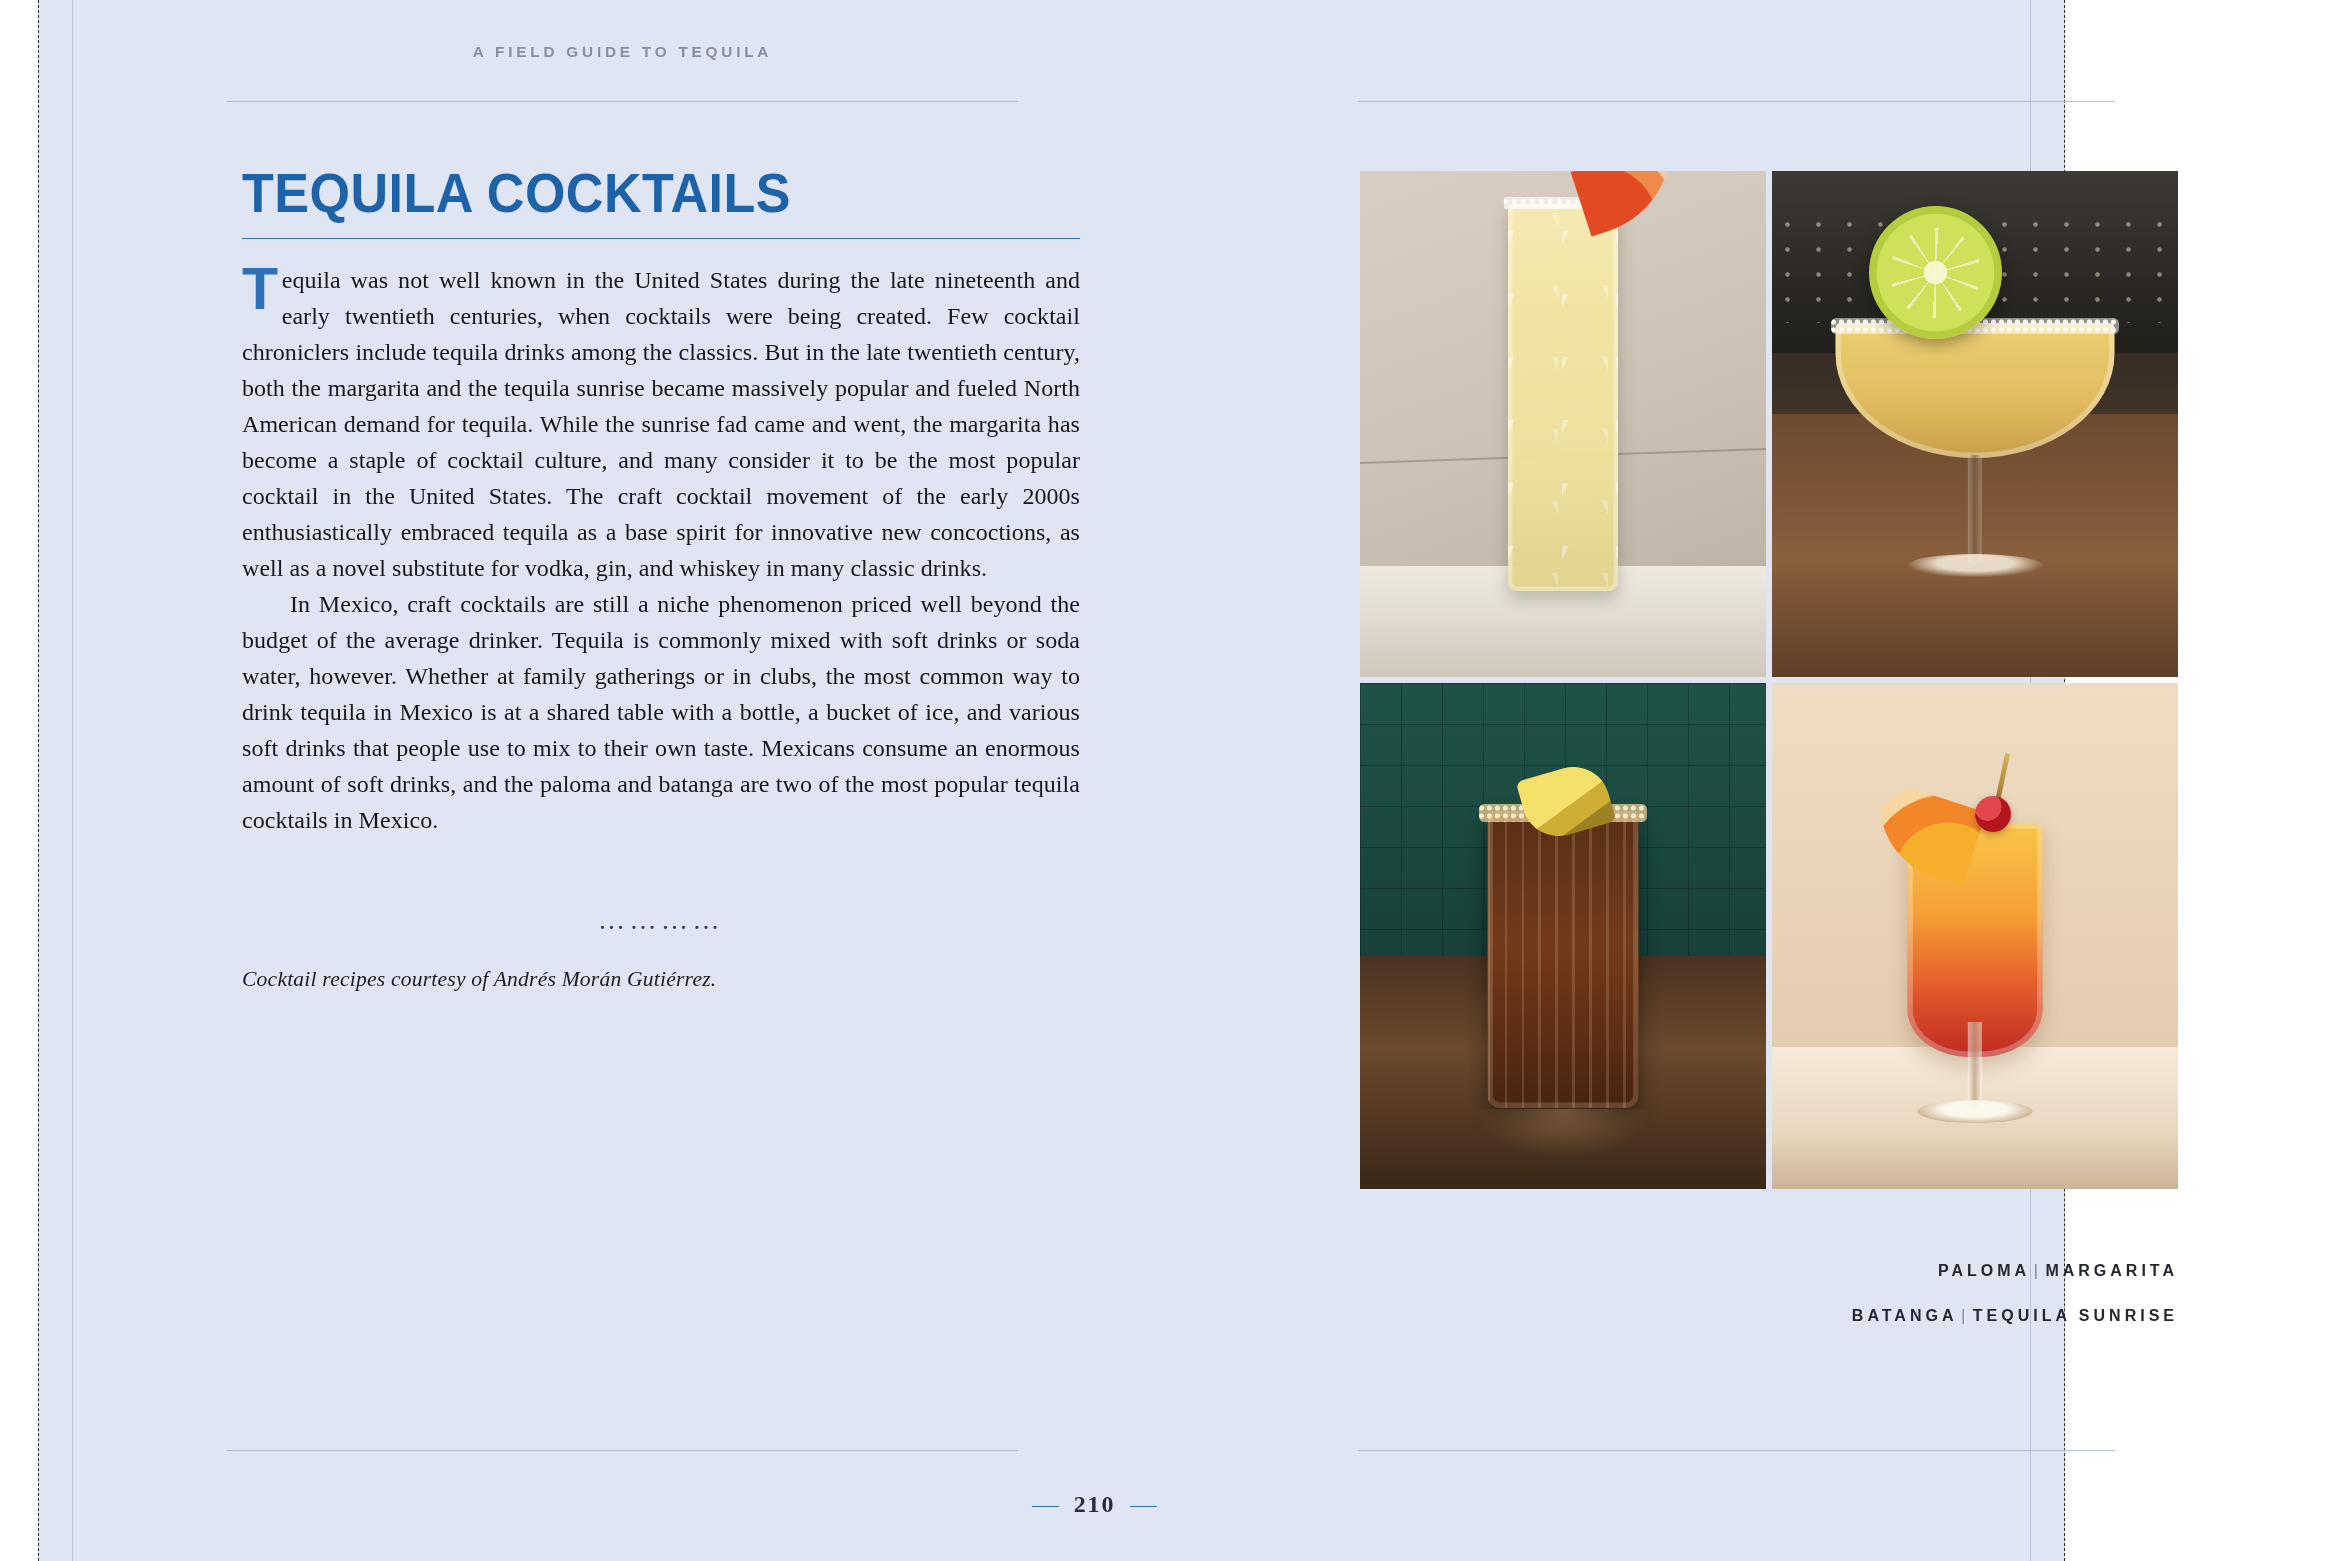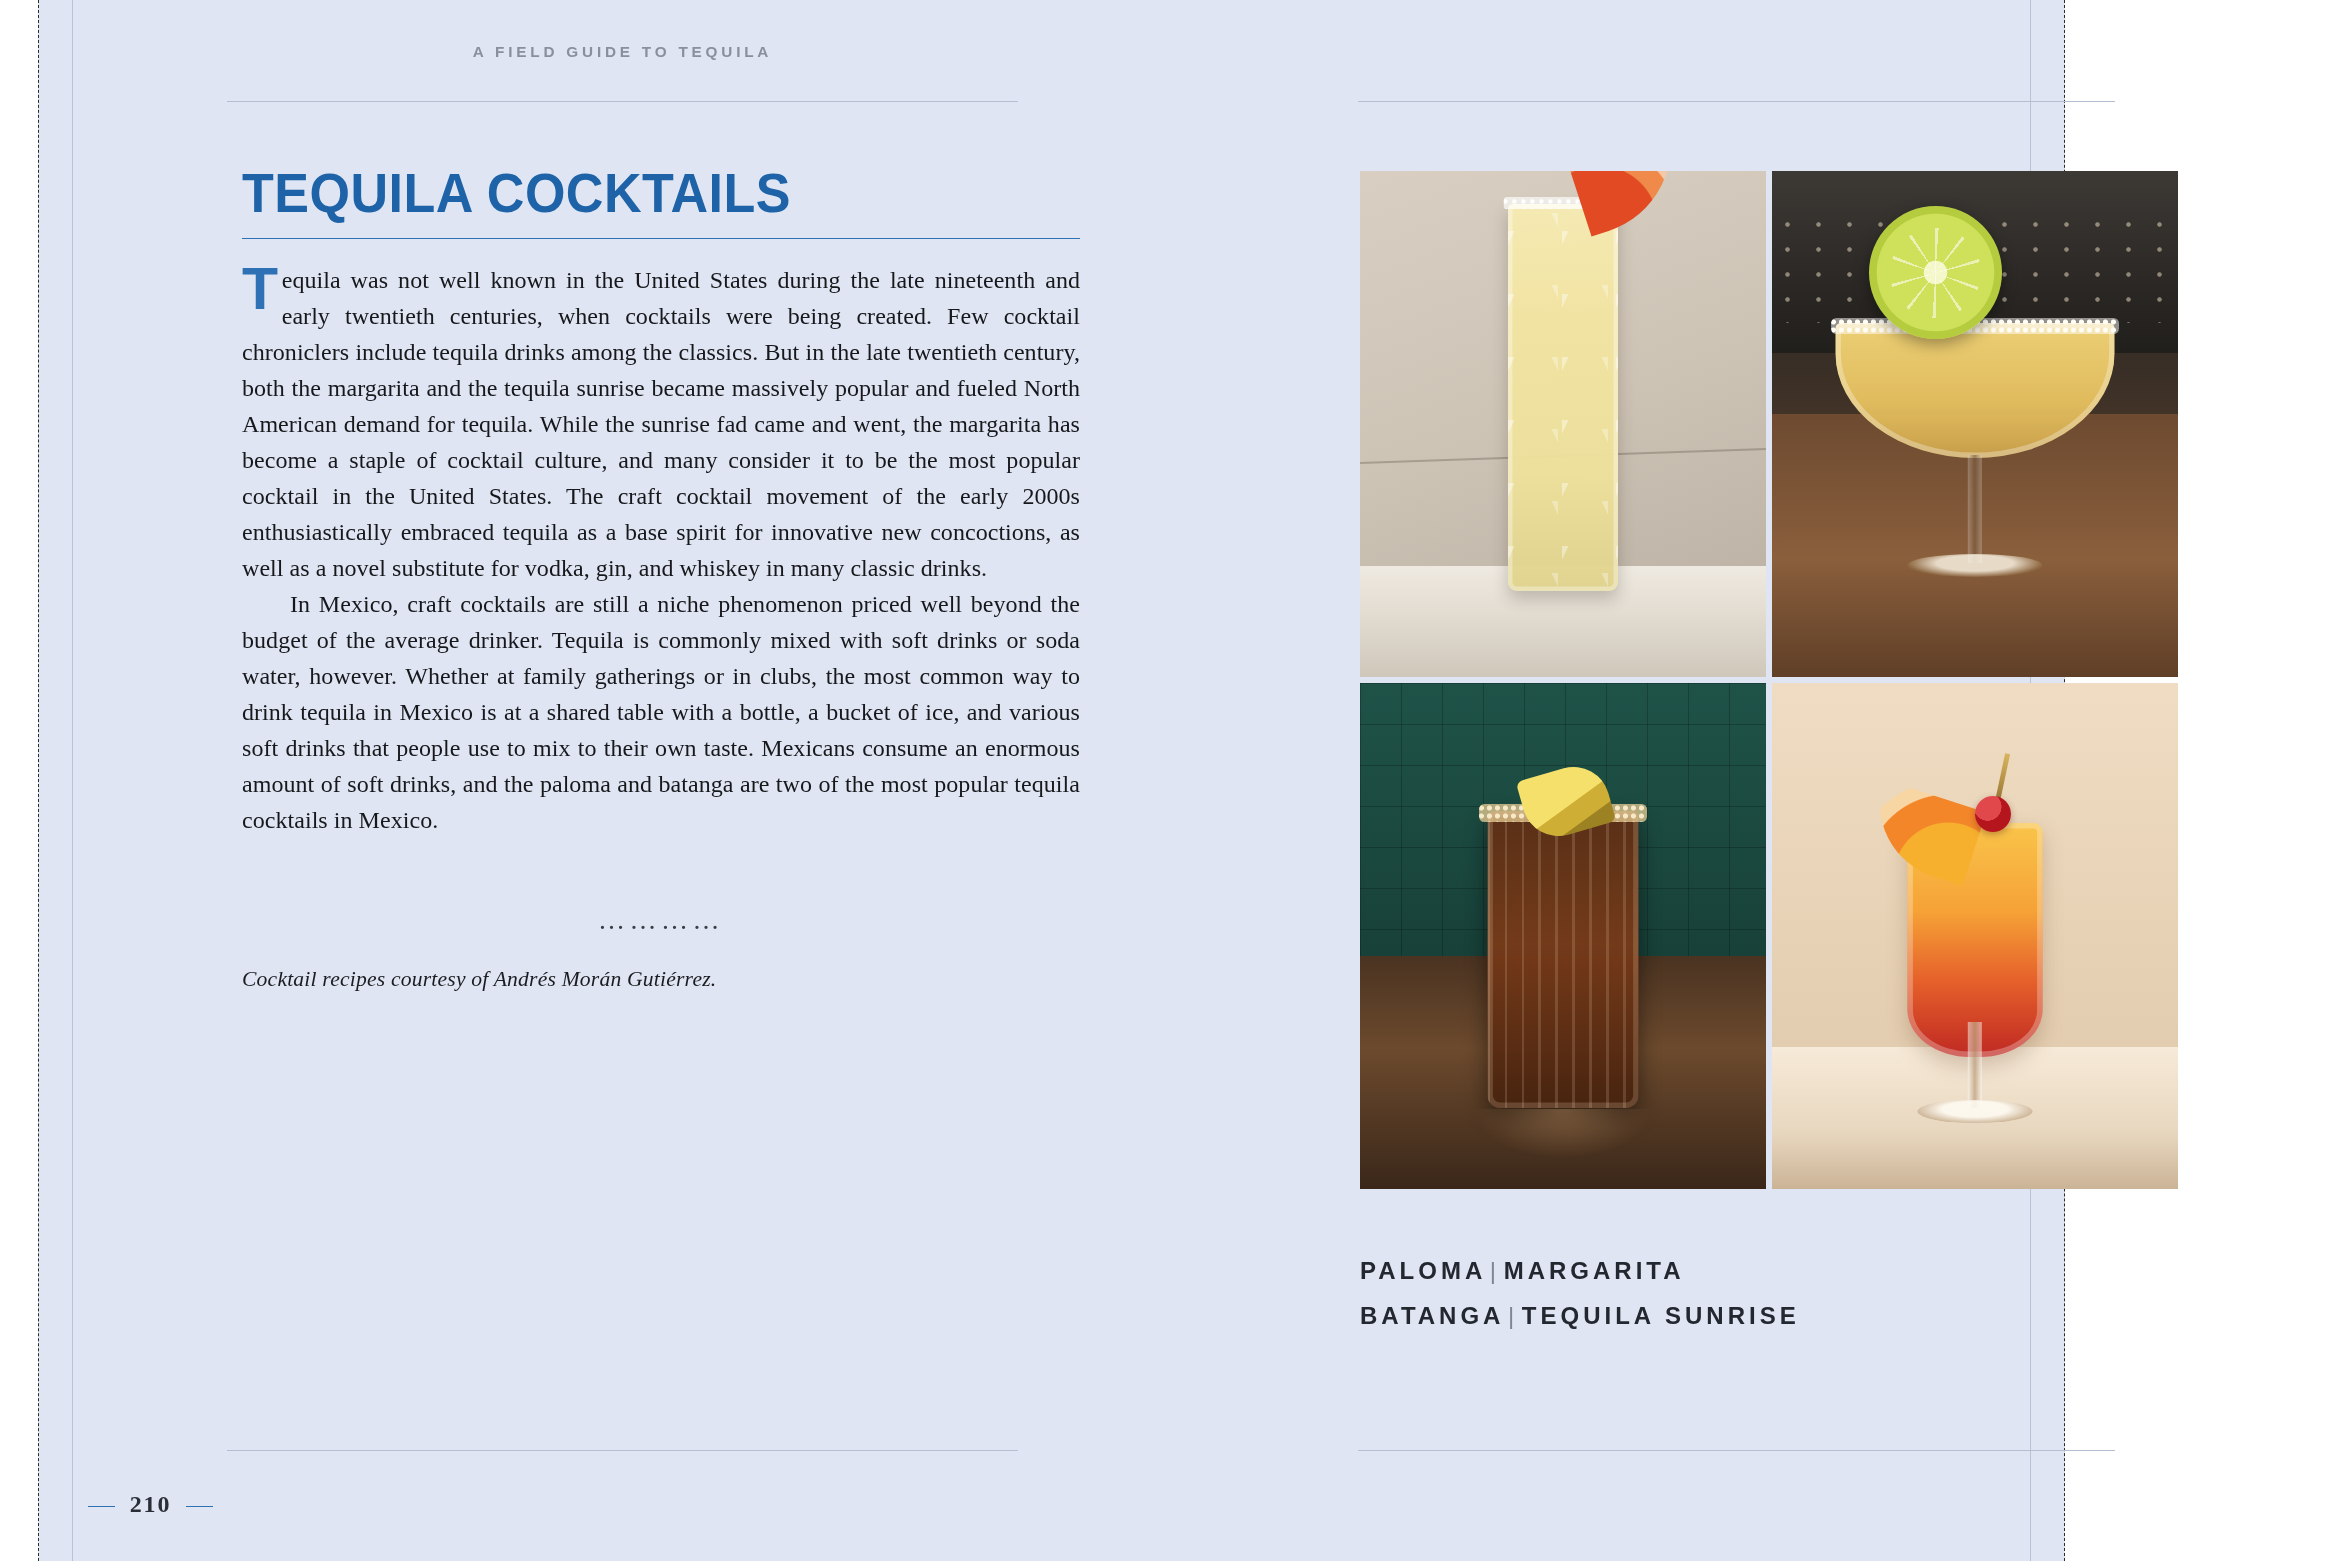--- a/index.html
+++ b/index.html
@@ -373,45 +373,45 @@
     background: linear-gradient(180deg,#d9b45e,#8a6a2c);
     transform: rotate(12deg);
   }
 
   
   .captions {
     position: absolute;
     left: 189px;
     width: 818px;
     top: 1248px;
-    text-align: left;
+    text-align: right;
     font-family: "Liberation Sans", sans-serif;
     font-weight: 700;
-    font-size: 24px;
+    font-size: 16px;
     letter-spacing: 4px;
     color: #23272f;
     line-height: 45px;
   }
   .captions .sep { color: #7e8594; font-weight: 400; padding: 0 3.6px; }
 
   
   .folio-rule {
     position: absolute;
     bottom: 110px;
     height: 0;
     border-top: 0.9px solid #b4bed3;
   }
   .page.left .folio-rule  { left: 153px; right: 153px; }
   .page.right .folio-rule { left: 187px; right: 153px; }
 
   .folio {
     position: absolute;
     bottom: 43px;
     width: 100%;
-    text-align: left;
+    text-align: right;
     font-family: "Liberation Serif", serif;
     font-size: 24px;
     font-weight: 700;
     letter-spacing: 1.8px;
     color: #2a2e37;
   }
   .folio .dash {
     display: inline-block;
     width: 27px;
     height: 0;

